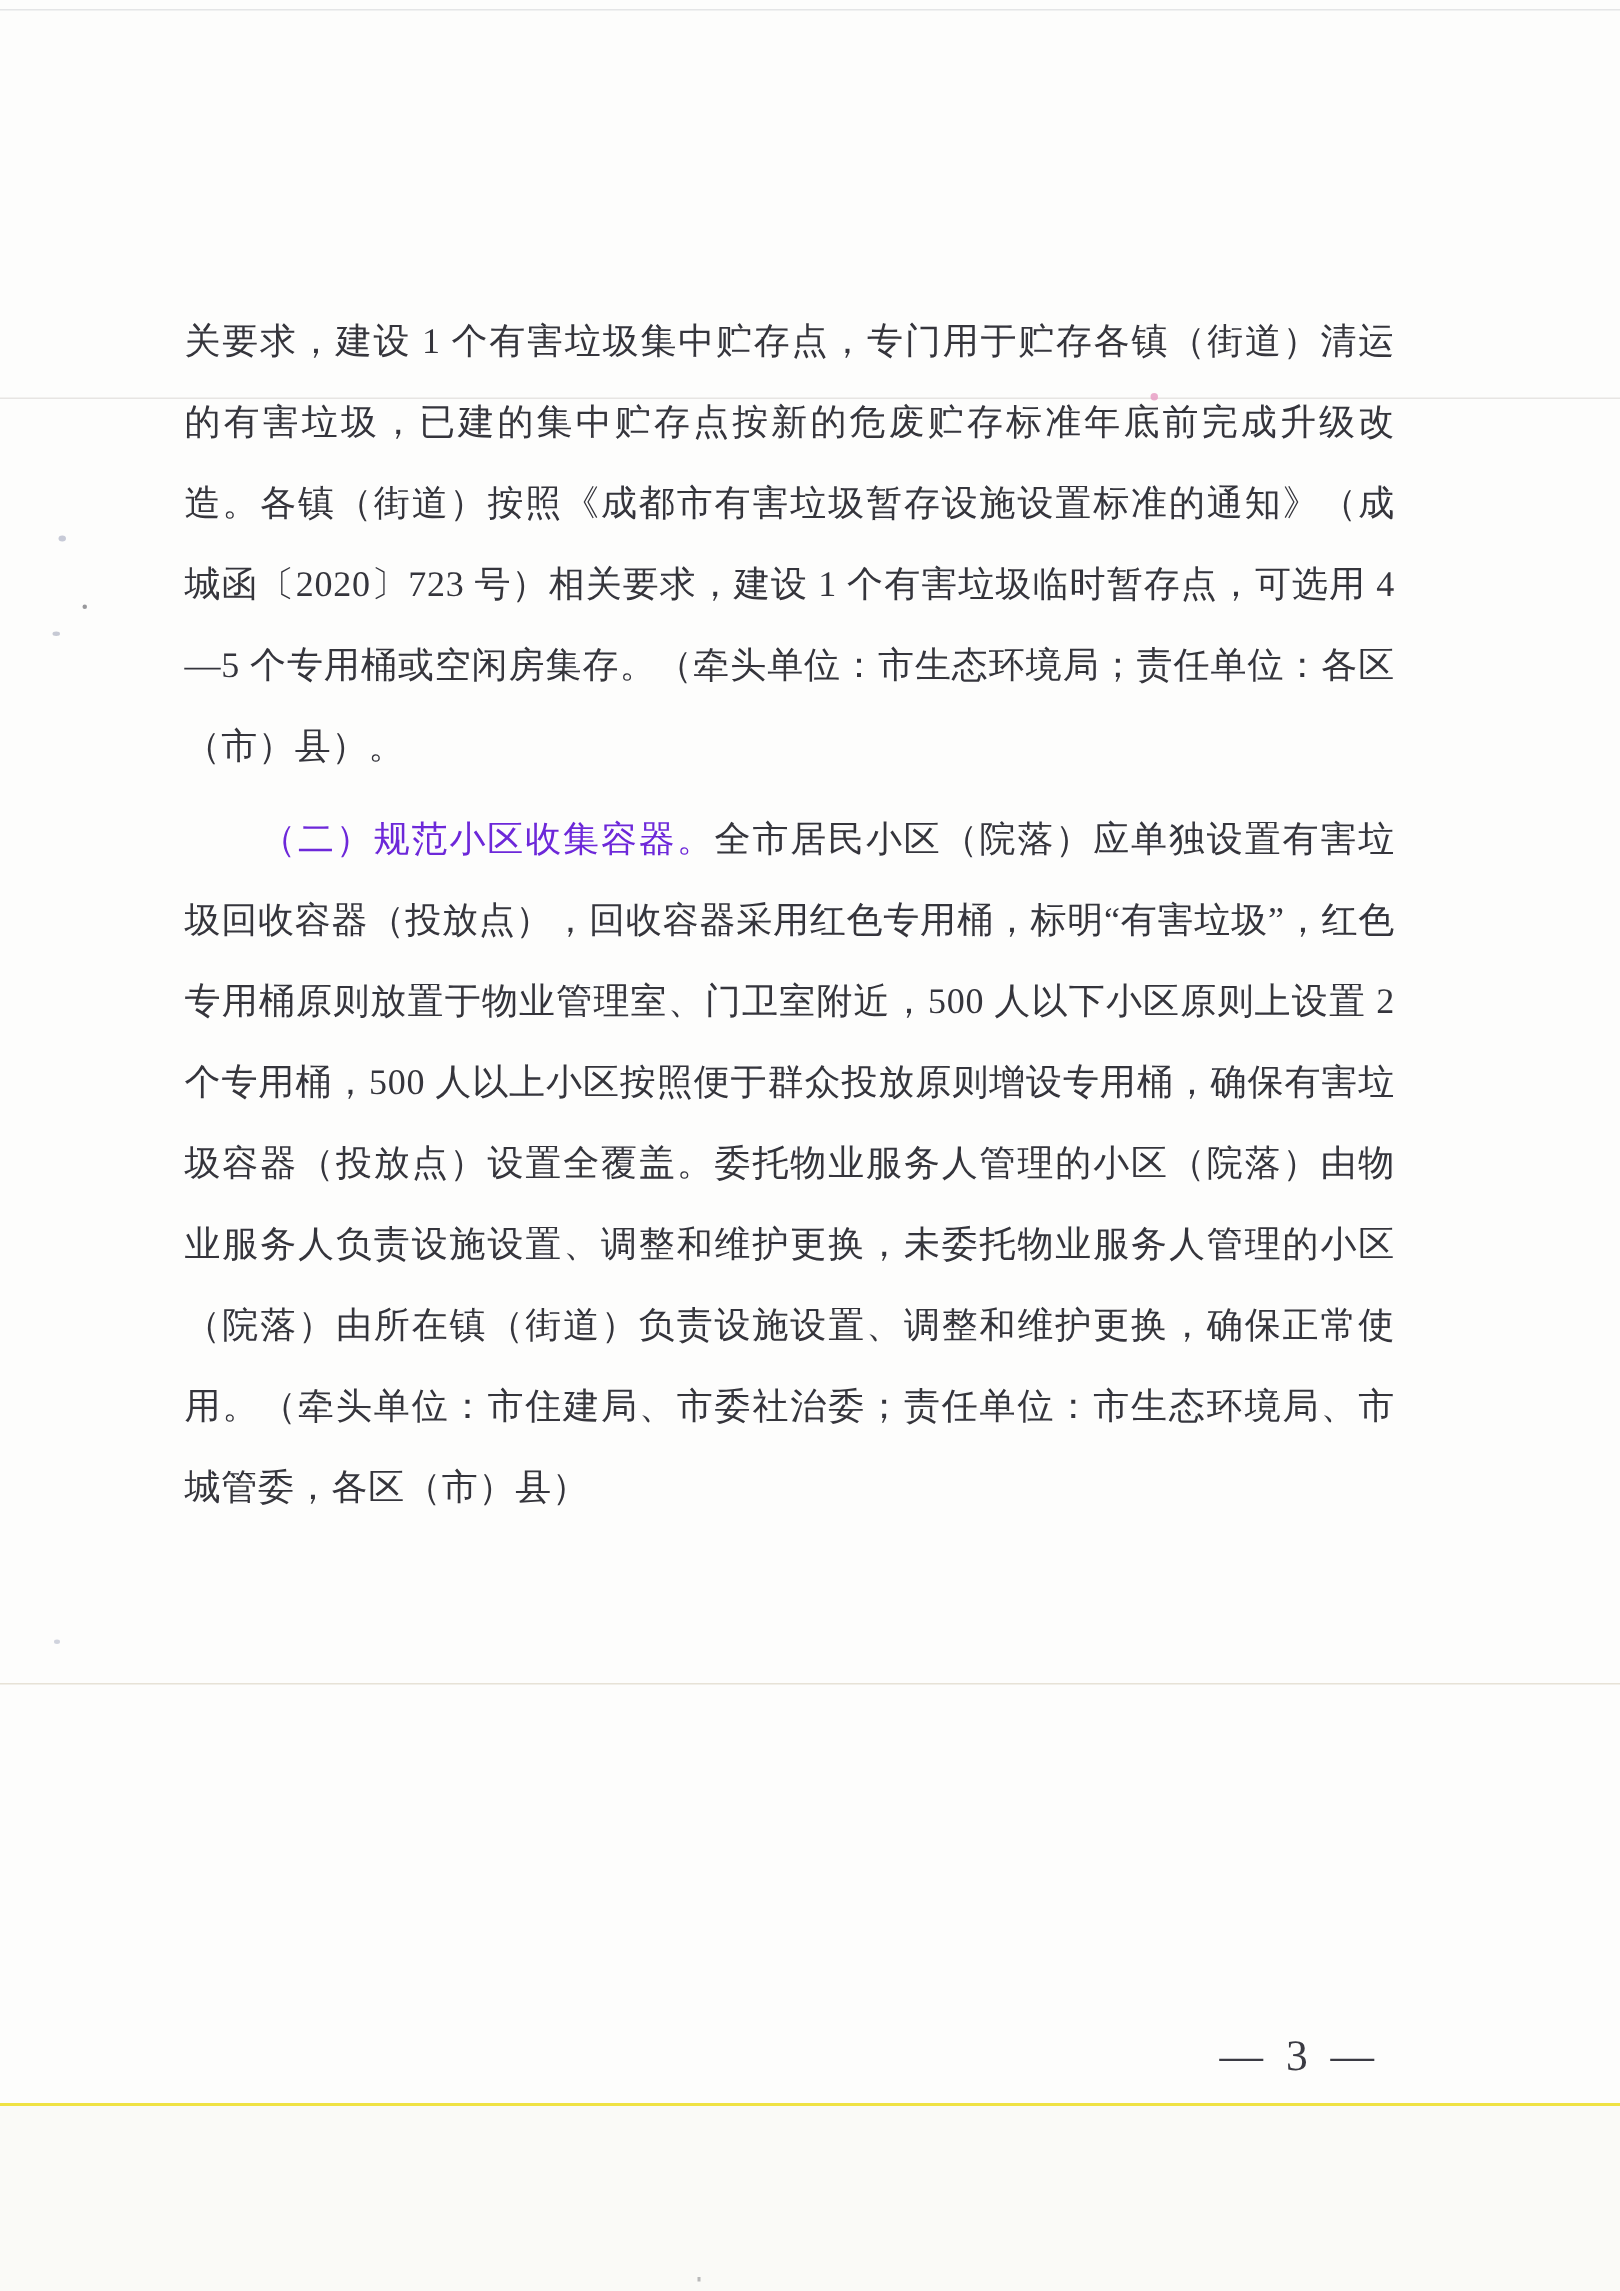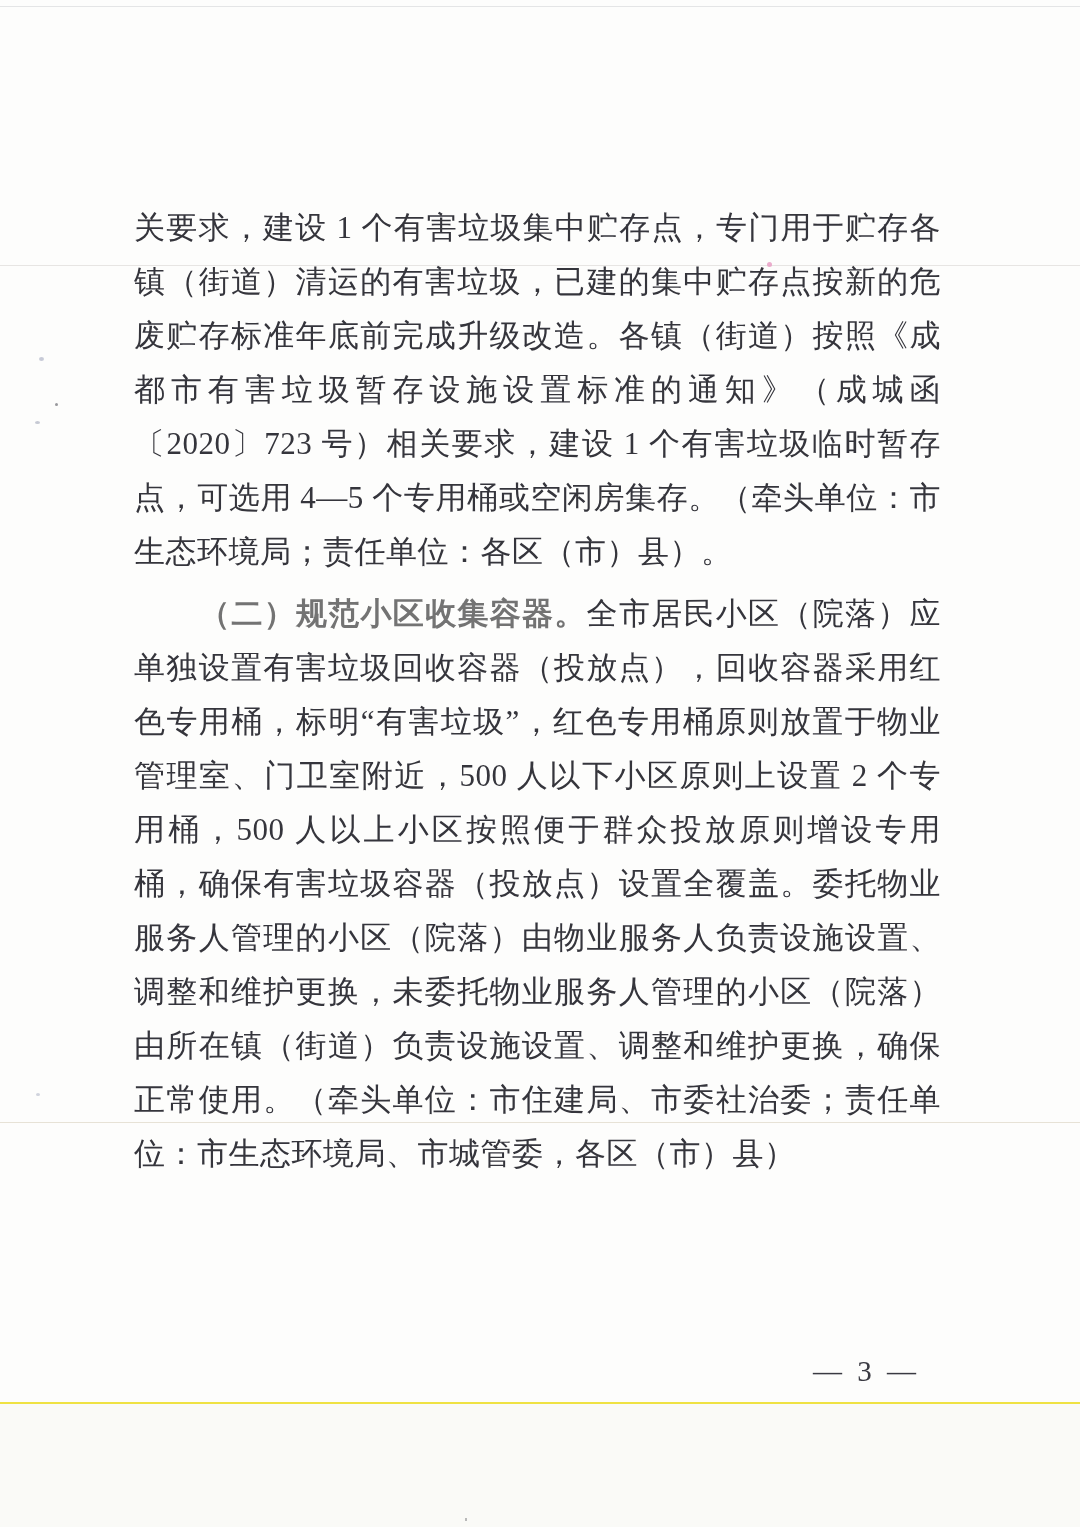--- a/index.html
+++ b/index.html
@@ -9,30 +9,30 @@
     background:#fdfdfc;
     overflow:hidden;
     font-family:"Liberation Serif","DejaVu Serif",serif;
   }
   
   .bottom-strip{
     position:absolute;left:0;top:1403px;width:1080px;height:124px;
     background:#fafaf7;
   }
   .content{
-    position:absolute;left:134px;top:201px;width:807px;
-    font-size:31px;line-height:54px;
+    position:absolute;left:123px;top:201px;width:807px;
+    font-size:24px;line-height:54px;
     color:#35353c;
     text-align:justify;
     text-justify:inter-ideograph;
     letter-spacing:0.5px;
   }
   .para{margin:0;padding:0;}
   .para.indent{text-indent:2.1em;margin-top:8px;}
-  .para .lead{font-weight:bold;color:#737373;}
+  .para .lead{font-weight:normal;color:#6d28d9;}
   .page-number{
     position:absolute;top:1352px;right:160px;
     font-size:29px;line-height:38px;color:#3a3a42;
     letter-spacing:4px;white-space:pre;
   }
   
   .artifact{position:absolute;pointer-events:none;}
   .top-edge-line{top:6px;left:0;width:1080px;height:1px;background:rgba(180,182,188,.35);}
   .faint-line-a{top:265px;left:0;width:1080px;height:1px;background:rgba(205,200,198,.45);}
   .pink-dot{top:262px;left:767px;width:5px;height:5px;border-radius:50%;background:#e79fc4;opacity:.85;}

